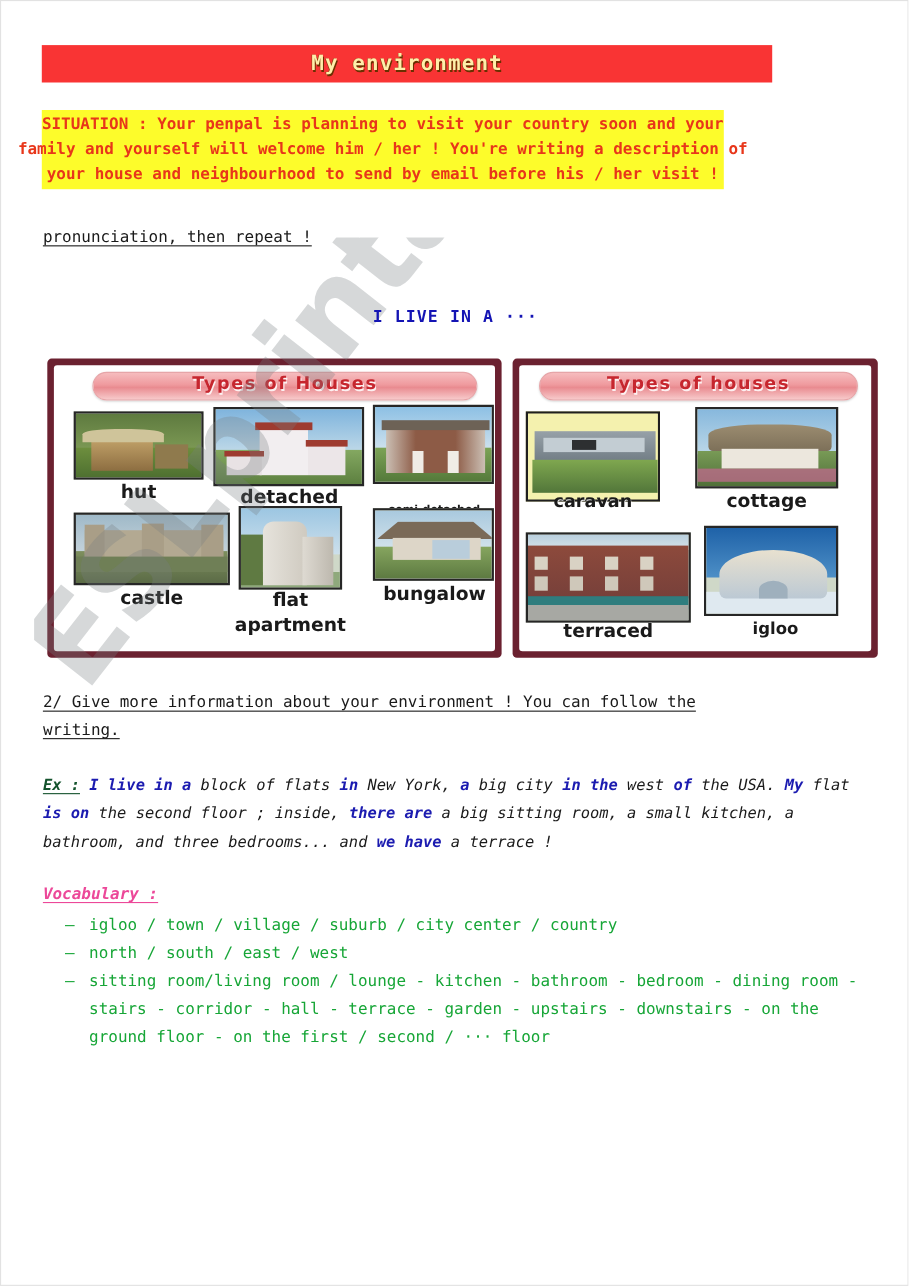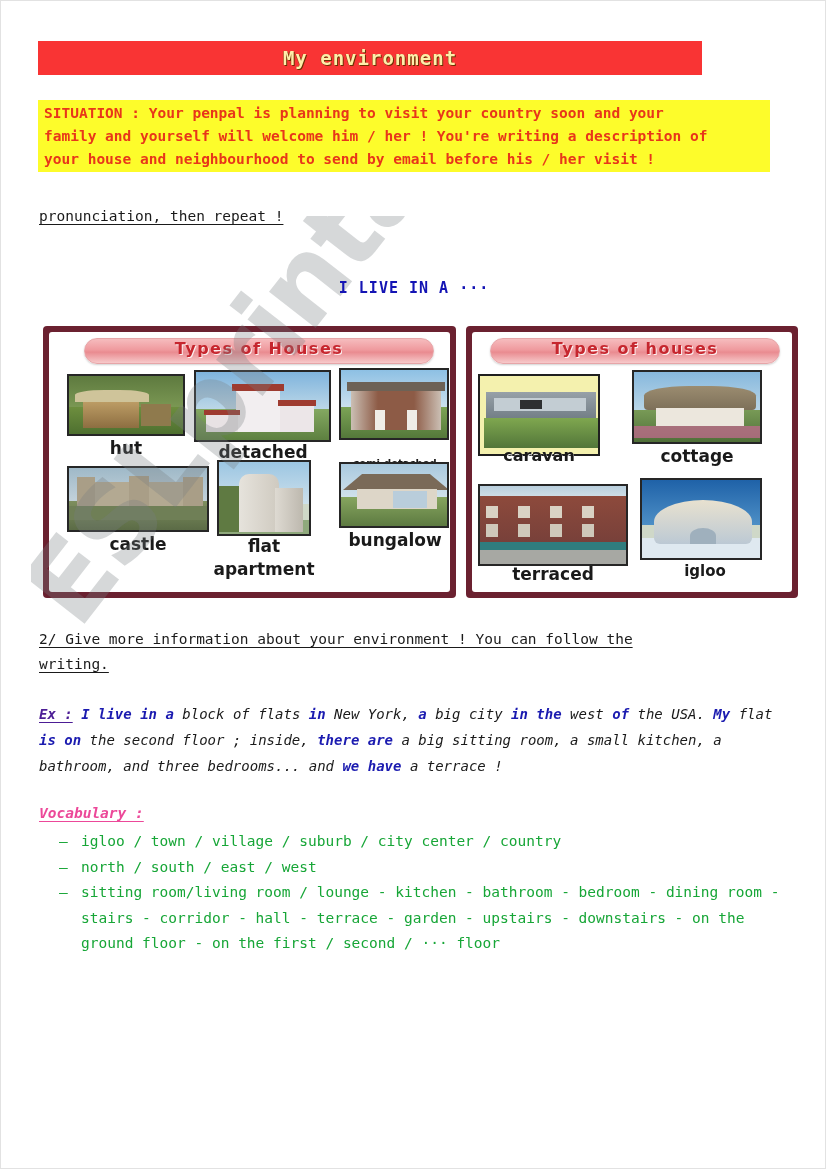--- a/index.html
+++ b/index.html
@@ -54,25 +54,25 @@
     font-size: 19px;
     color: #ffeeaa;
     letter-spacing: 1px;
     text-shadow: 1px 1px 0 #6a3000, -0.5px -0.5px 0 #8a4010;
   }
 
   
   .situation {
     position: absolute;
     left: 37px; top: 99px;
-    width: 732px; height: 72px;
+    width: 620px; height: 72px;
     background: #fdfc2b;
     display: flex; flex-direction: column;
-    justify-content: center;
-    padding: 2px 6px;
+    align-items: center; justify-content: center;
+    padding: 2px 22px;
     z-index: 2;
   }
   .situation .line {
     font-family: "DejaVu Sans Mono", monospace;
     font-size: 14.5px;
     font-weight: bold;
     color: #e8361a;
     line-height: 23px;
     white-space: nowrap;
   }
@@ -179,21 +179,21 @@
     left: 38px; top: 700px;
     width: 752px;
     z-index: 6;
     font-family: "DejaVu Sans Mono", monospace;
     font-size: 14px;
     line-height: 26px;
     color: #1a1a1a;
     font-style: italic;
   }
   .example .b { color: #1b1bb0; font-weight: bold; font-style: italic; }
-  .example .bu { color: #4c1d95; font-weight: bold; font-style: italic;
+  .example .bu { color: #14532d; font-weight: bold; font-style: italic;
                  text-decoration: underline; text-underline-offset: 3px; }
   .example .k { color: #1a1a1a; font-style: italic; }
 
   
   .vocab-head {
     position: absolute;
     left: 38px; top: 804px;
     z-index: 6;
     font-family: "DejaVu Sans Mono", monospace;
     font-weight: bold;

